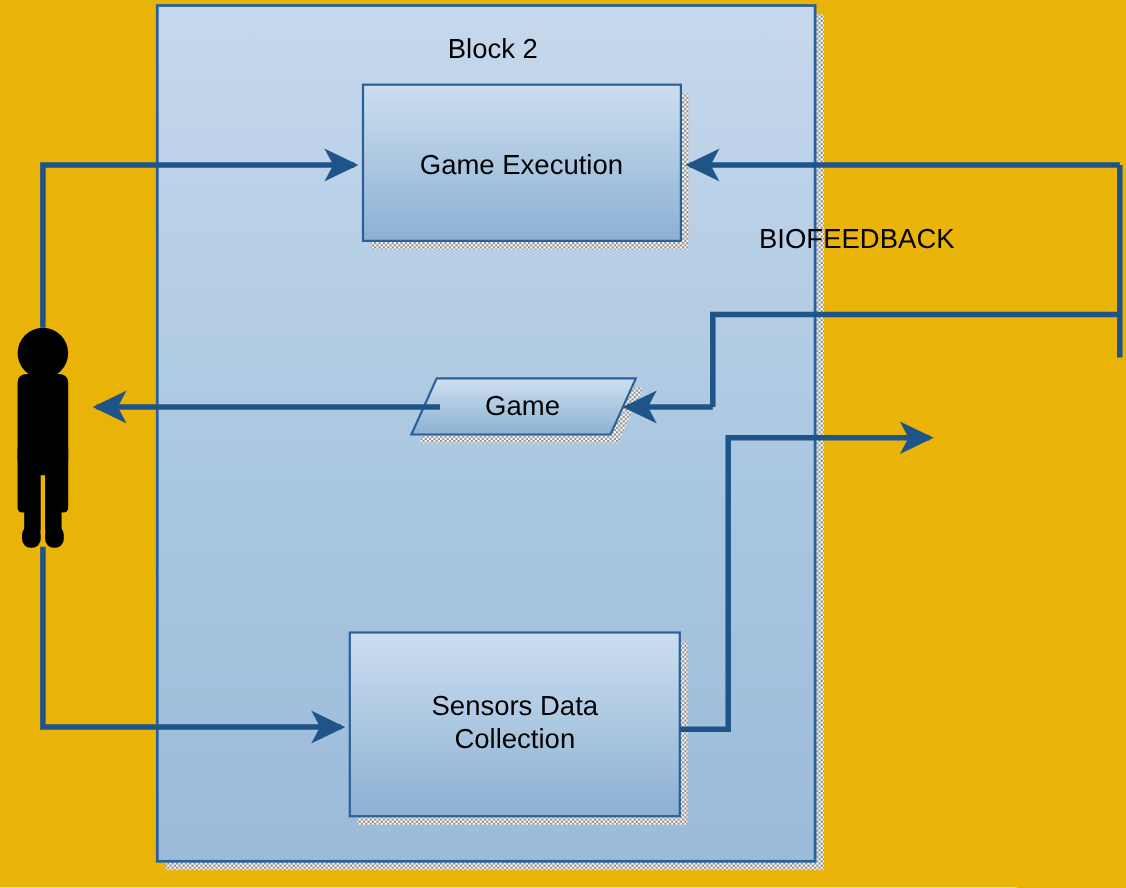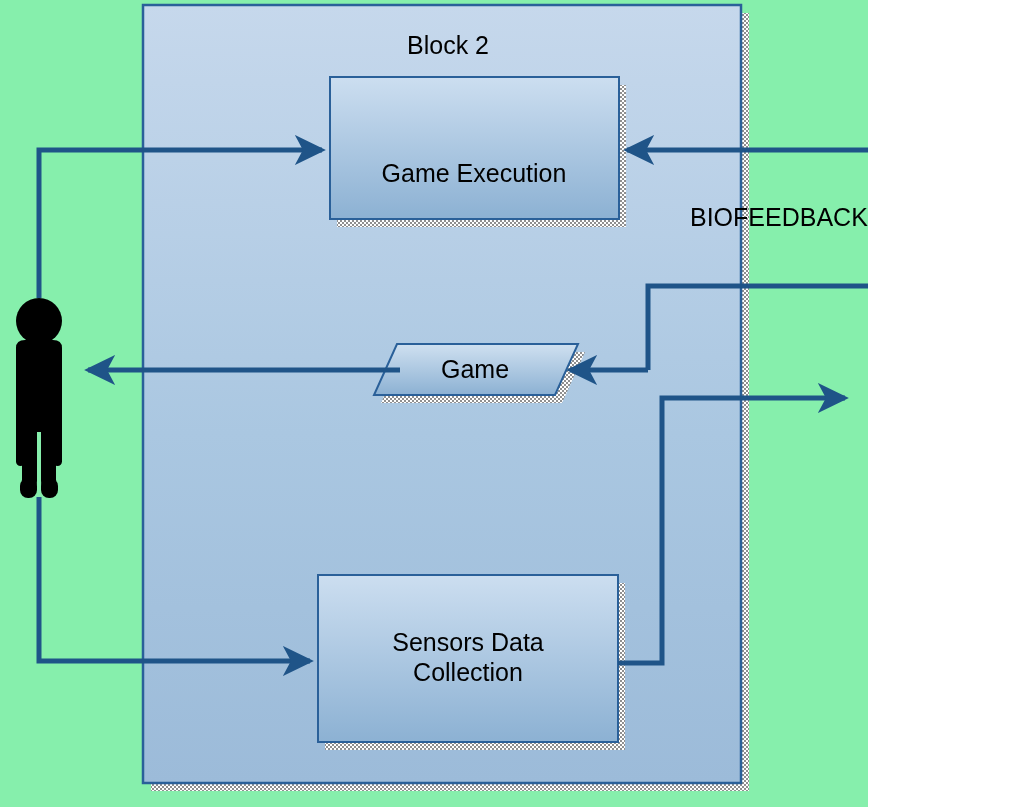--- a/index.html
+++ b/index.html
@@ -6,23 +6,23 @@
   html, body {
     margin: 0;
     padding: 0;
     background: #ffffff;
   }
   body {
     font-family: "Liberation Sans", sans-serif;
   }
   #stage {
     position: relative;
-    width: 868px;
+    width: 1024px;
     height: 807px;
-    background: #86efac;
+    background: #eab308;
     overflow: hidden;
   }
   #vector-layer {
     position: absolute;
     left: 0;
     top: 0;
     width: 1024px;
     height: 807px;
   }
   .lbl {
@@ -37,21 +37,20 @@
     left: 303px;
     top: 31px;
     width: 290px;
     font-size: 25px;
   }
   #game-exec-label {
     left: 330px;
     top: 136px;
     width: 288px;
     font-size: 25px;
-    margin-top: 23px;
   }
   #data-label {
     left: 385px;
     top: 355px;
     width: 180px;
     font-size: 25px;
   }
   #sensors-label {
     left: 318px;
     top: 628px;

